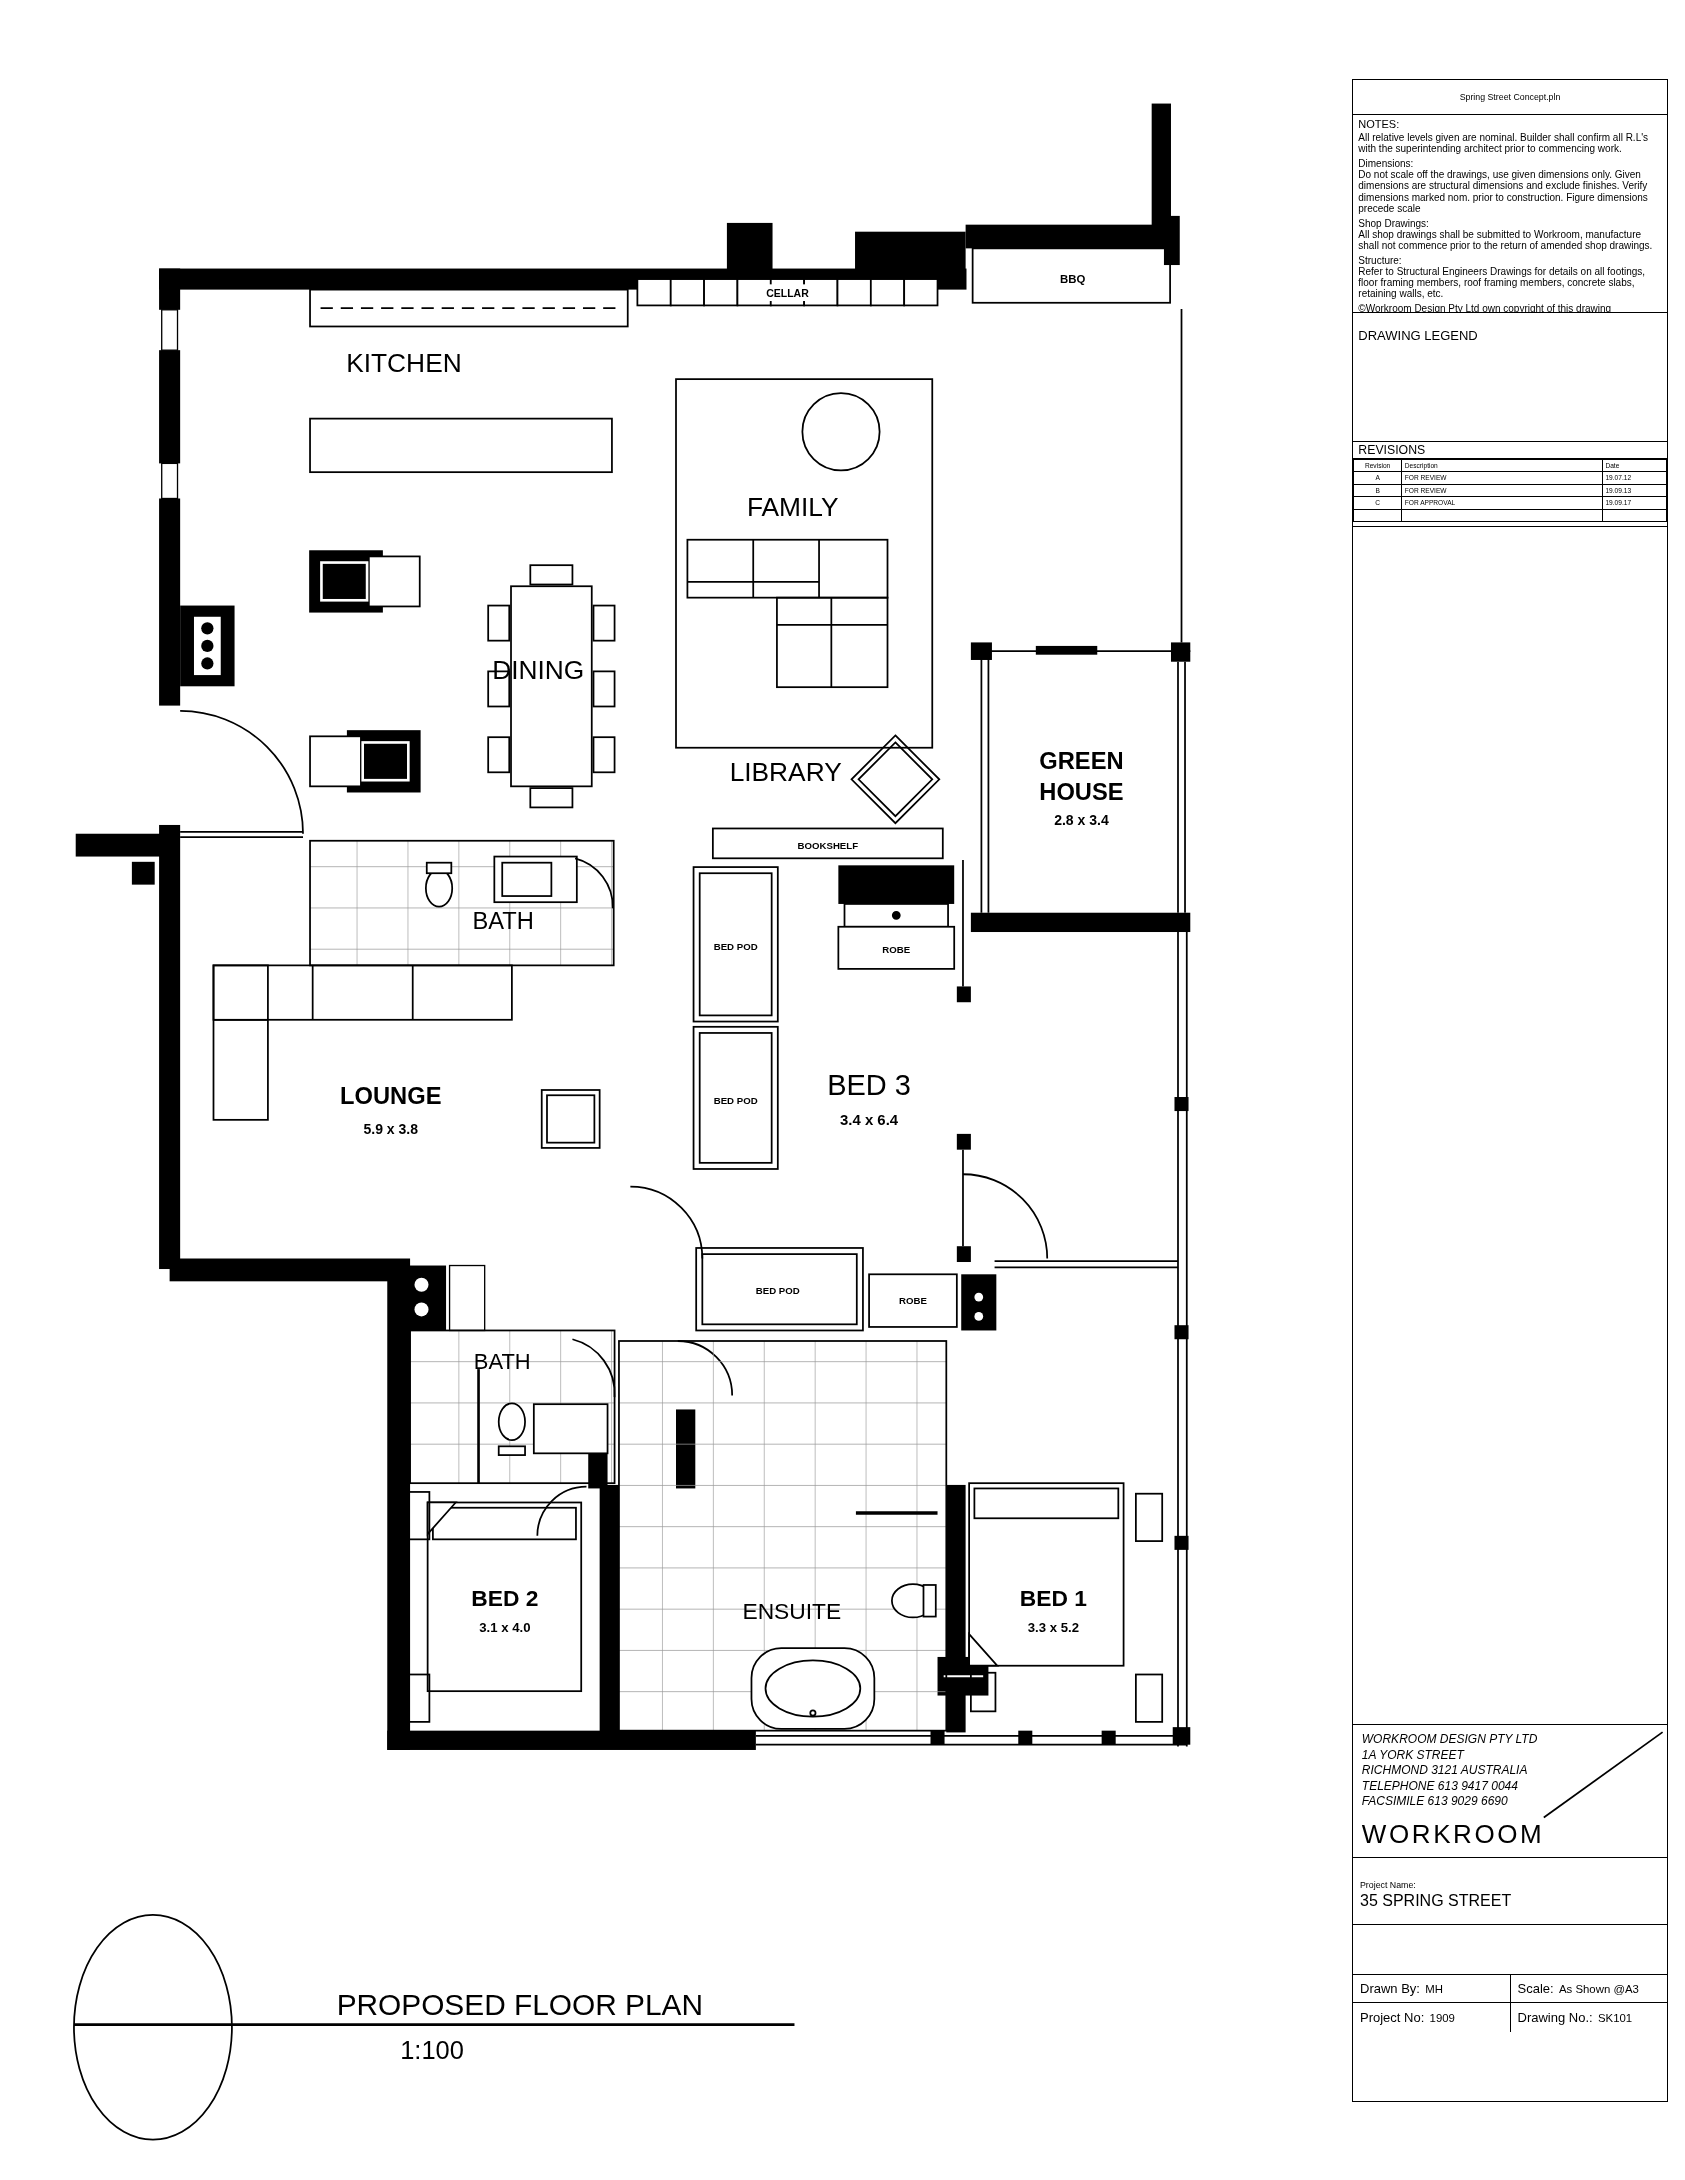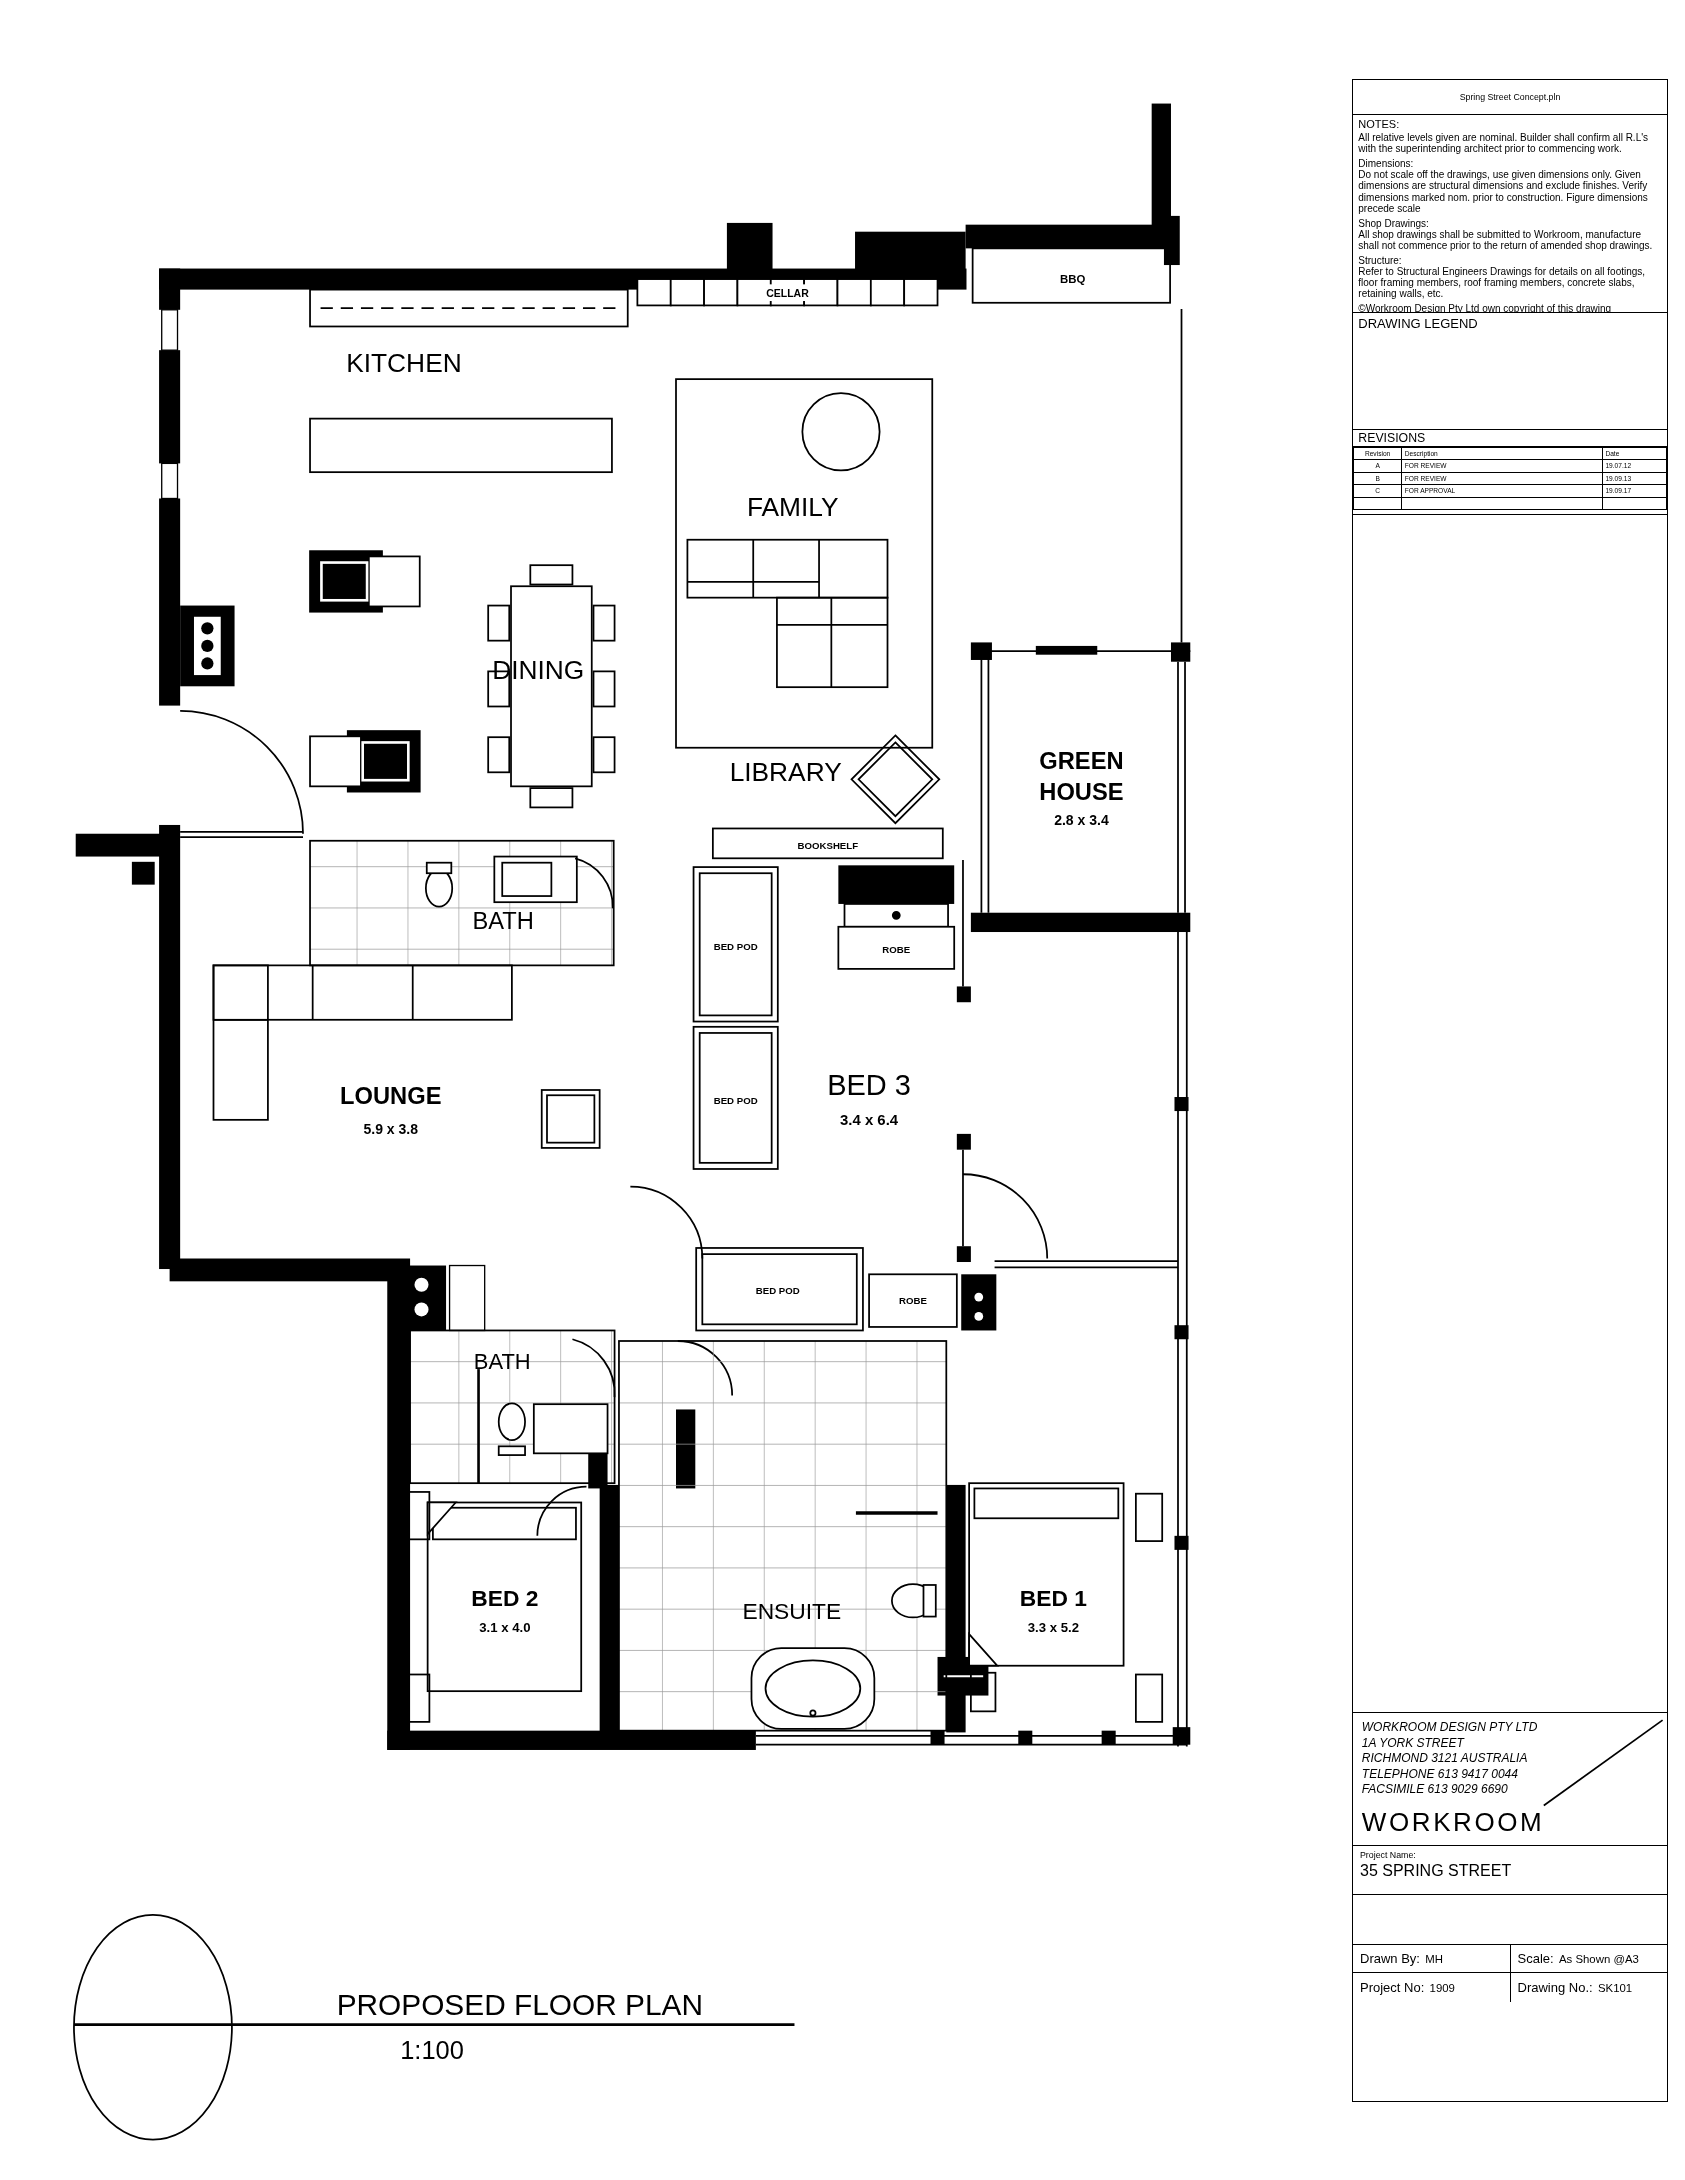--- a/index.html
+++ b/index.html
@@ -8,35 +8,35 @@
   .plan-svg{position:absolute;left:0;top:0;}
   
   .tblock{position:absolute;left:1352px;top:79px;width:316px;height:2023px;border:1.8px solid #000;box-sizing:border-box;background:#fff;}
   .tb-sec{box-sizing:border-box;border-bottom:1.8px solid #000;position:relative;overflow:hidden;}
   .tb-sec:last-child{border-bottom:none;}
   .tb-header{height:35px;display:flex;align-items:center;justify-content:center;font-size:8.8px;}
   .tb-notes{height:198px;padding:2.6px 5.3px;}
   .tb-notes h2{margin:0 0 2.6px 0;font-size:11px;font-weight:normal;}
   .tb-notes p{margin:0 0 3.5px 0;font-size:10px;line-height:1.12;}
   .tb-notes .nhead{margin-bottom:0;}
-  .tb-legend{height:117px;padding:2.6px 5.3px;}
+  .tb-legend{height:117px;padding:2.6px 5.3px;margin-top:12px;}
   .tb-legend h2{margin:0;font-size:13px;font-weight:normal;}
   .tb-revisions{height:85px;}
   .tb-revisions h2{margin:0;padding:0.9px 5.3px;font-size:12.3px;font-weight:normal;border-bottom:0.9px solid #000;}
   table.rev{width:100%;border-collapse:collapse;table-layout:fixed;}
   table.rev th,table.rev td{border:0.9px solid #000;font-size:6.6px;padding:0.9px 2.6px;height:9.7px;text-align:left;font-weight:normal;overflow:hidden;white-space:nowrap;}
   table.rev .c-rev{width:42px;text-align:center;}
   table.rev .c-date{width:58px;}
   table.rev td.c-rev{text-align:center;}
   .tb-space-big{height:1198px;}
   .tb-company{height:133px;padding:7px 8.8px;}
   .tb-company .cline{font-size:12px;line-height:1.3;font-style:italic;}
   .tb-logo{font-size:26px;letter-spacing:2.6px;margin-top:8.8px;}
   .tb-company svg{position:absolute;right:0;top:0;}
-  .tb-field{padding:3.5px 7px;}
+  .tb-field{padding:3.5px 7px;margin-top:18px;}
   .tb-pname{height:49px;}
   .tb-addr{height:50px;}
   .tb-space-sm{height:50px;}
   .tb-dtitle{height:51px;}
   .f-label{font-size:8.8px;}
   .f-value{font-size:16px;margin-top:2.6px;}
   .tb-dtitle .f-value{text-align:center;}
   .tb-row{height:28px;display:flex;}
   .tb-row2{height:29px;display:flex;border-bottom:none;}
   .tb-cell{flex:1;display:flex;align-items:center;padding:0 7px;font-size:11.4px;box-sizing:border-box;}

